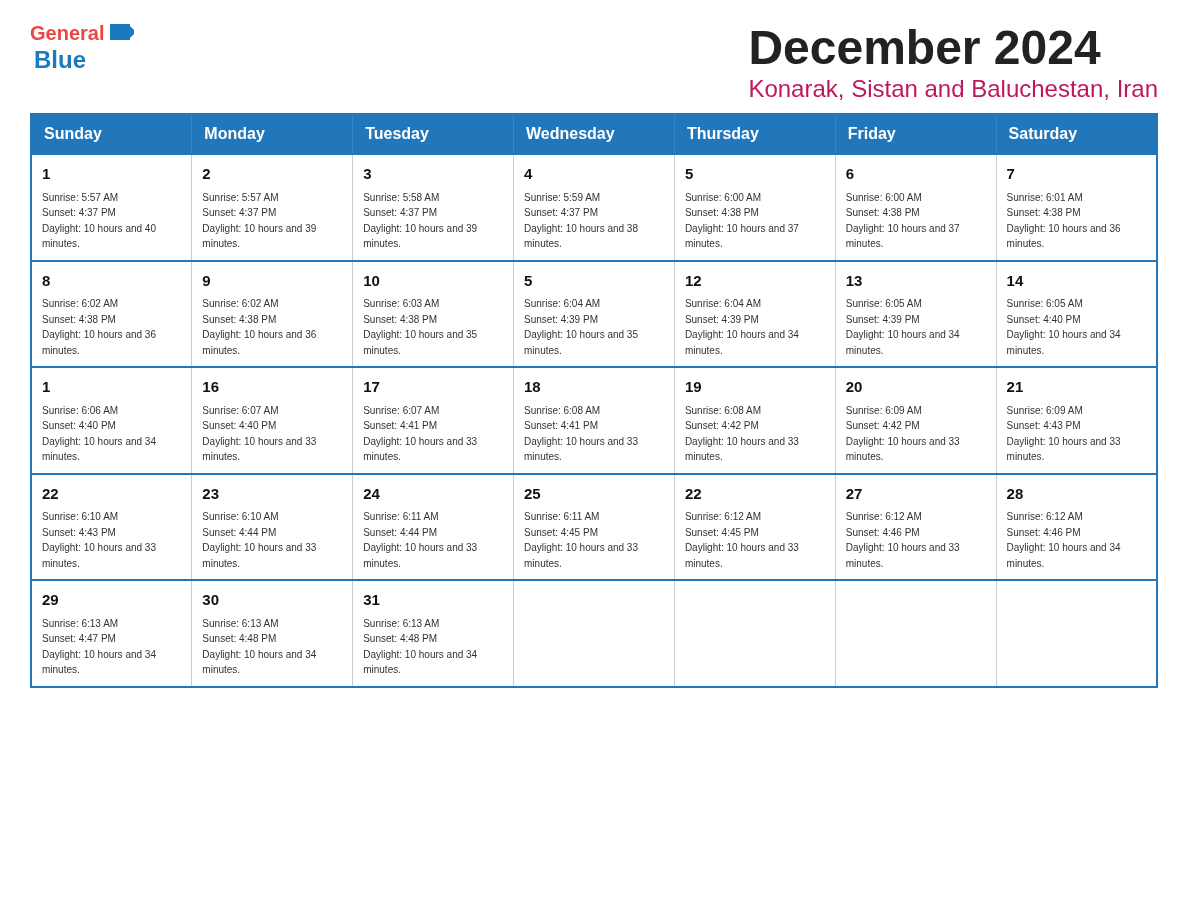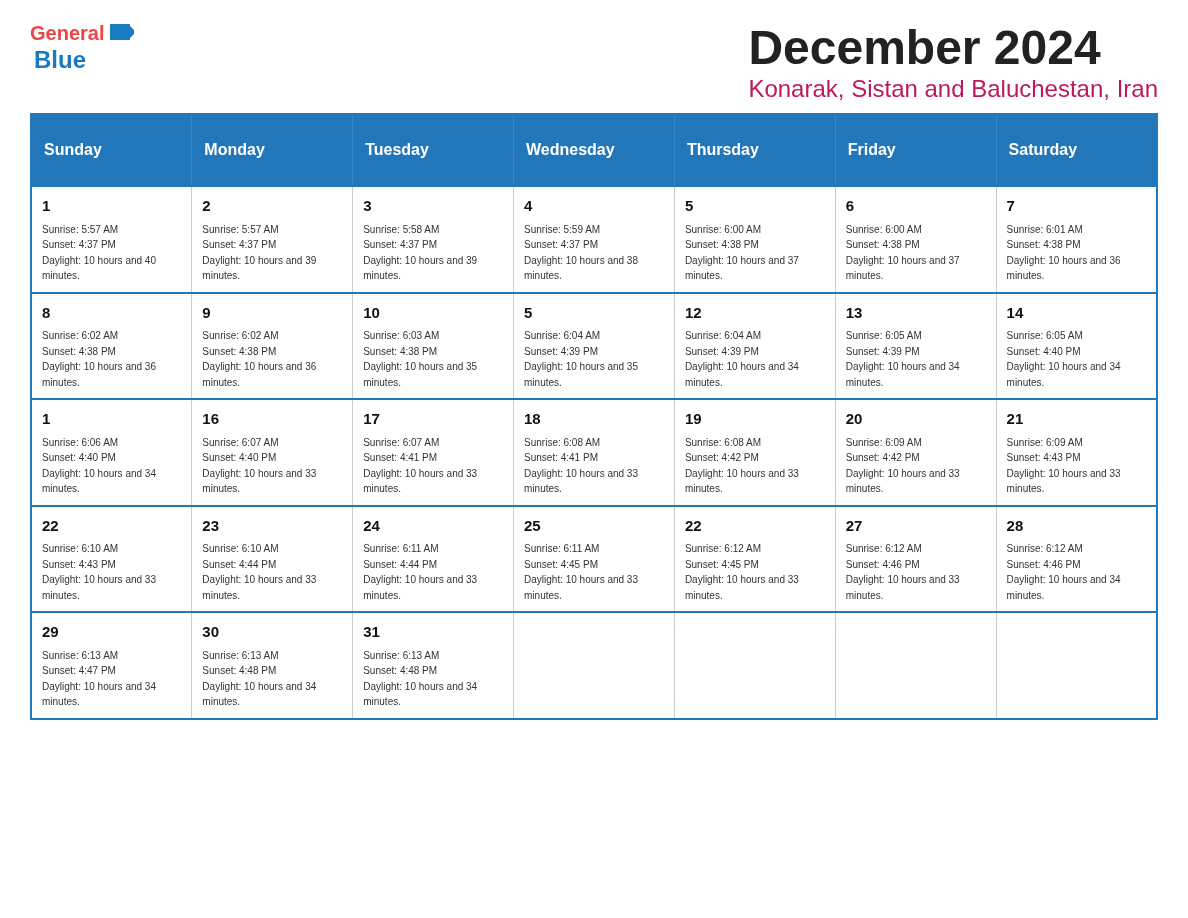--- a/index.html
+++ b/index.html
@@ -37,21 +37,21 @@
       width: 100%;
       border-collapse: collapse;
       border: 2px solid #2277bb;
     }
 
     .calendar thead tr th {
       background-color: #2277bb;
       color: #fff;
       font-size: 16px;
       font-weight: bold;
-      padding: 26px 12px;
+      padding: 10px 12px;
       text-align: left;
       border-right: 1px solid #3388cc;
     }
 
     .calendar thead tr th:last-child {
       border-right: none;
     }
 
     .calendar tbody tr td {
       vertical-align: top;

